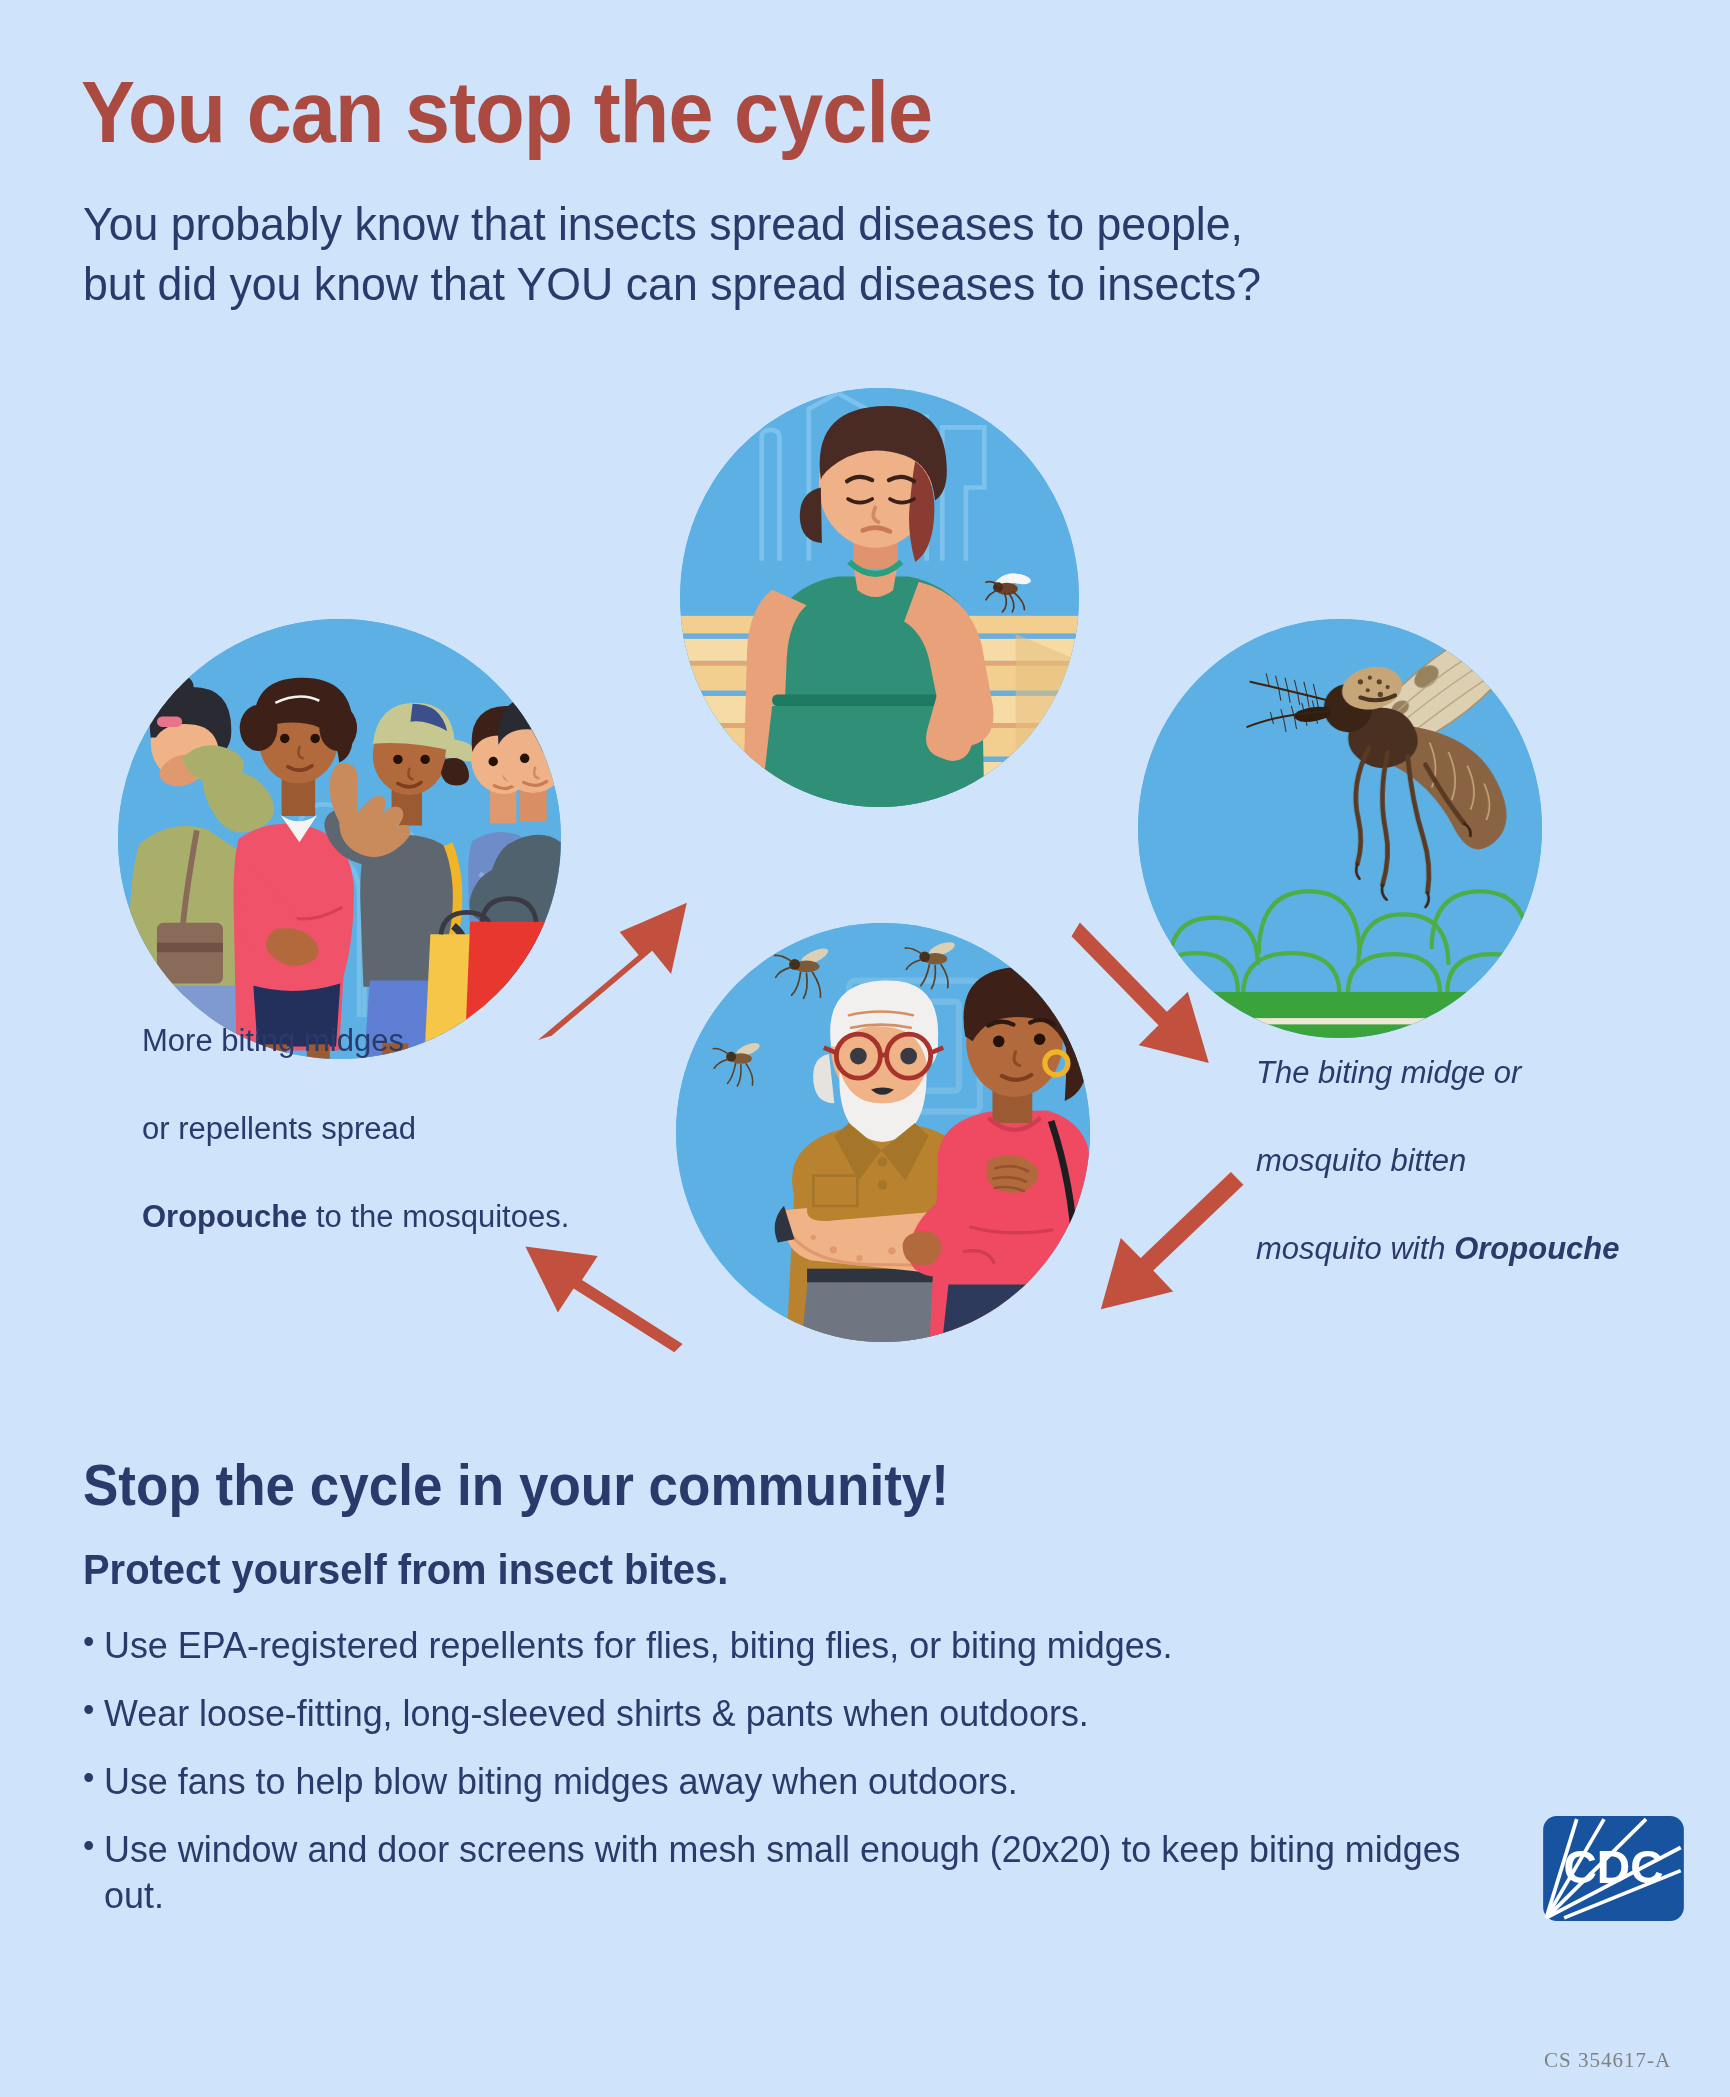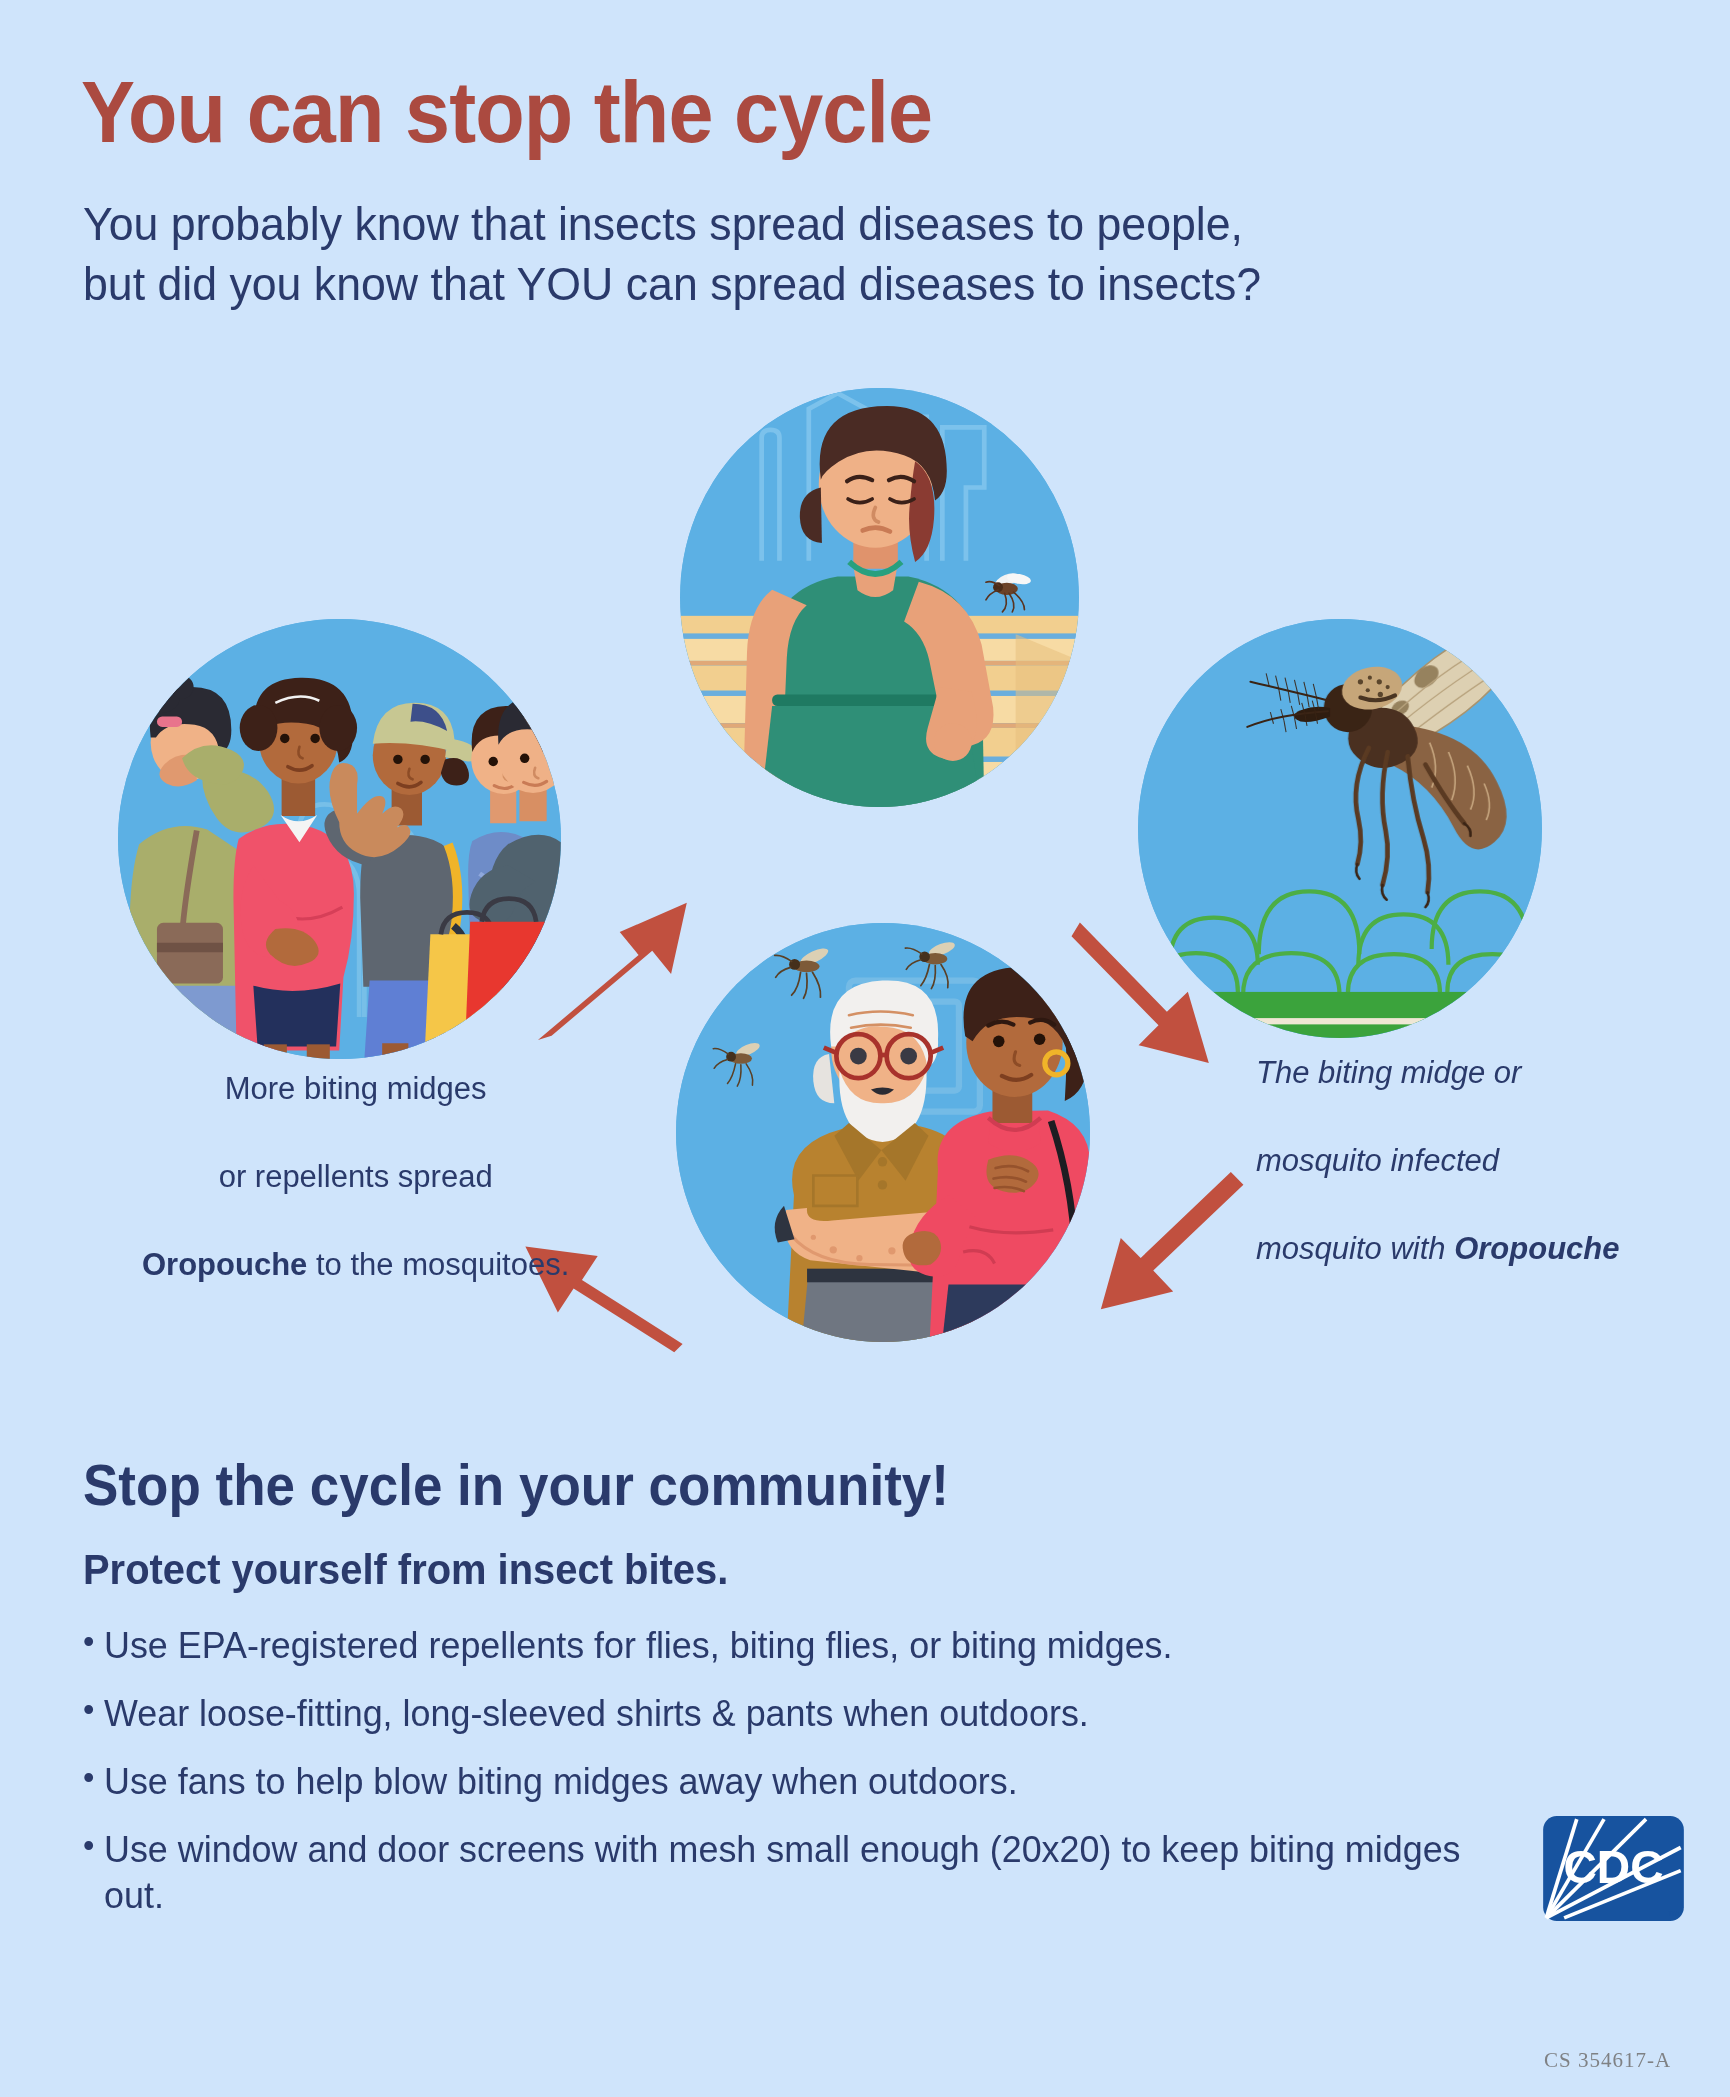--- a/index.html
+++ b/index.html
@@ -46,21 +46,21 @@
 
   
   .arrows{position:absolute;left:0;top:0;width:1730px;height:1043px;pointer-events:none;}
 
   
   .cap{position:absolute;font-size:31px;line-height:1.42;color:#2a3a6b;white-space:pre-line;}
   .cap b{font-weight:bold;}
   .cap-top{left:711px;top:444px;}
   .cap-right{left:1256px;top:640px;font-style:italic;}
   .cap-bottom{left:1088px;top:868px;}
-  .cap-left{left:142px;top:656px;text-align:center;}
+  .cap-left{left:142px;top:608px;}
 
   
   .sec-head{
     position:absolute;left:83px;top:1452px;
     font-size:57px;font-weight:bold;color:#2a3a6b;
     transform:scaleX(.93);transform-origin:left top;white-space:nowrap;
   }
   .sec-sub{
     position:absolute;left:83px;top:1546px;
     font-size:42px;font-weight:bold;color:#2a3a6b;
@@ -561,21 +561,21 @@
       </g>
 
       <g>
         <path d="M1286 1880 L1094 1758 L1064 1804 L1002 1678 L1140 1696 L1110 1742 L1302 1864 Z" fill="#c1503f"></path>
       </g>
     </svg>
 
 
     <div class="cap cap-right">
       <span>The biting midge or</span><br>
-      <span>mosquito infected</span><br>
+      <span>mosquito bitten</span><br>
       <span>mosquito with </span><b>Oropouche</b>
     </div>
 
 
     <div class="cap cap-left">
       <span>More biting midges</span><br>
       <span>or repellents spread</span><br>
       <b>Oropouche</b><span> to the mosquitoes.</span>
     </div>
   </div>

